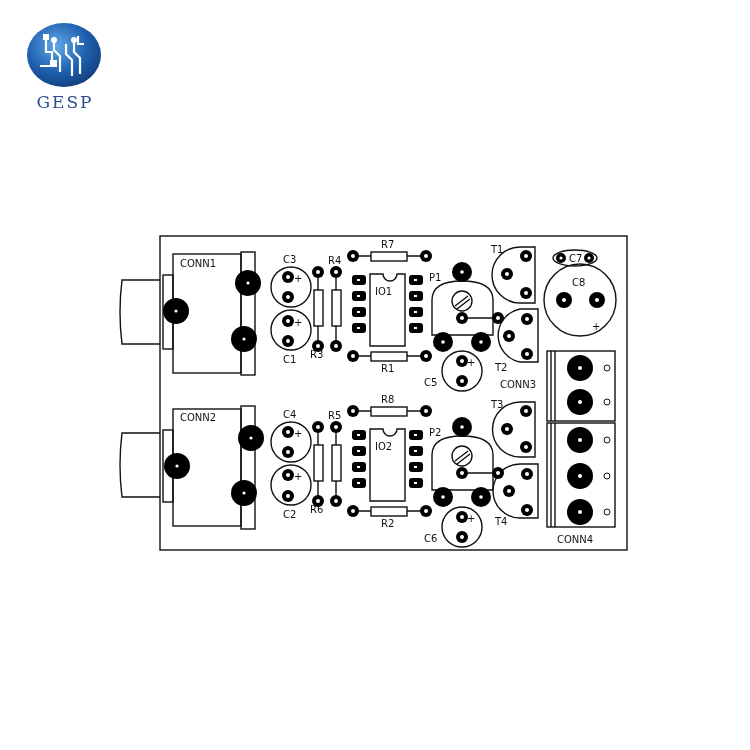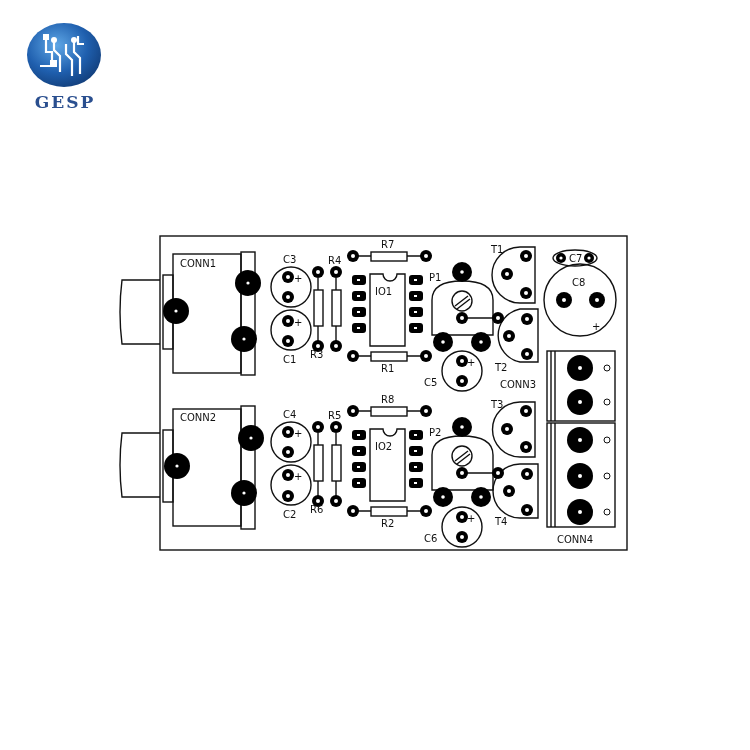--- a/index.html
+++ b/index.html
@@ -1,19 +1,19 @@
 <!DOCTYPE html>
 <html><head>
   <meta charset="utf-8">
   <style>
     html, body { margin: 0; padding: 0; background: #ffffff; }
     body { width: 750px; height: 750px; position: relative; overflow: hidden; font-family: "DejaVu Sans", sans-serif; }
     .logo { position: absolute; left: 18px; top: 22px; width: 90px; height: 100px; }
     .logo-globe { position: absolute; left: 8px; top: 0; width: 76px; height: 66px; }
-    .logo-text { position: absolute; left: 0; top: 70px; width: 94px; text-align: center; font-family: "DejaVu Serif", serif; font-weight: bold; font-size: 17px; letter-spacing: 2px; color: #2a4f8f; }
+    .logo-text { position: absolute; left: 0; top: 70px; width: 94px; text-align: center; font-family: "DejaVu Serif", serif; font-weight: normal; font-size: 17px; letter-spacing: 2px; color: #2a4f8f; }
     .pcb { position: absolute; left: 0; top: 0; width: 750px; height: 750px; }
     .pcb text { font-family: "DejaVu Sans", sans-serif; font-size: 10px; fill: #111; }
   </style>
 </head>
 <body>
 
 <div class="logo">
   <svg class="logo-globe" viewBox="0 0 76 66">
     <defs>
       <radialGradient id="g" cx="40%" cy="35%" r="70%">

